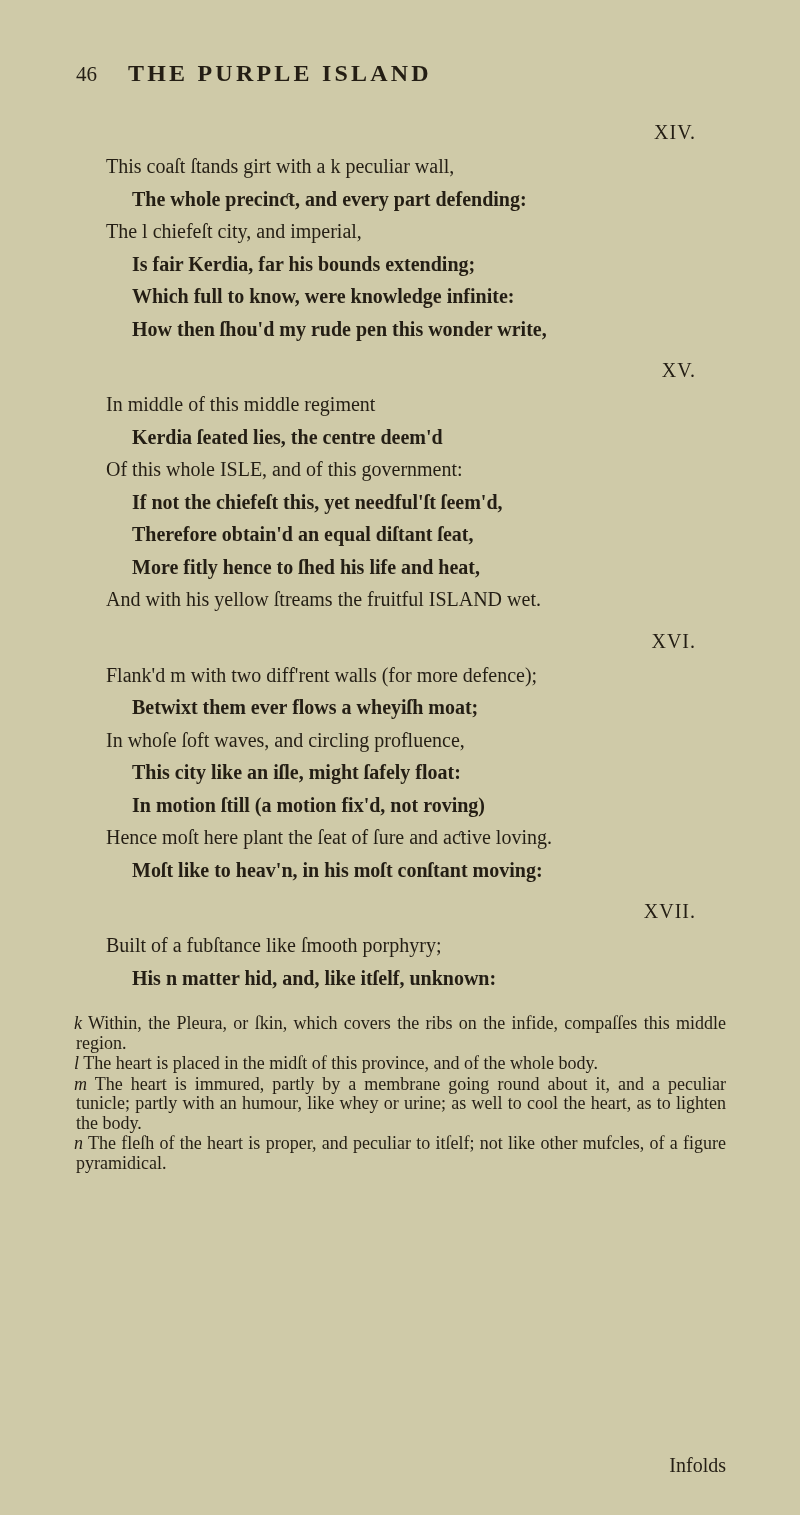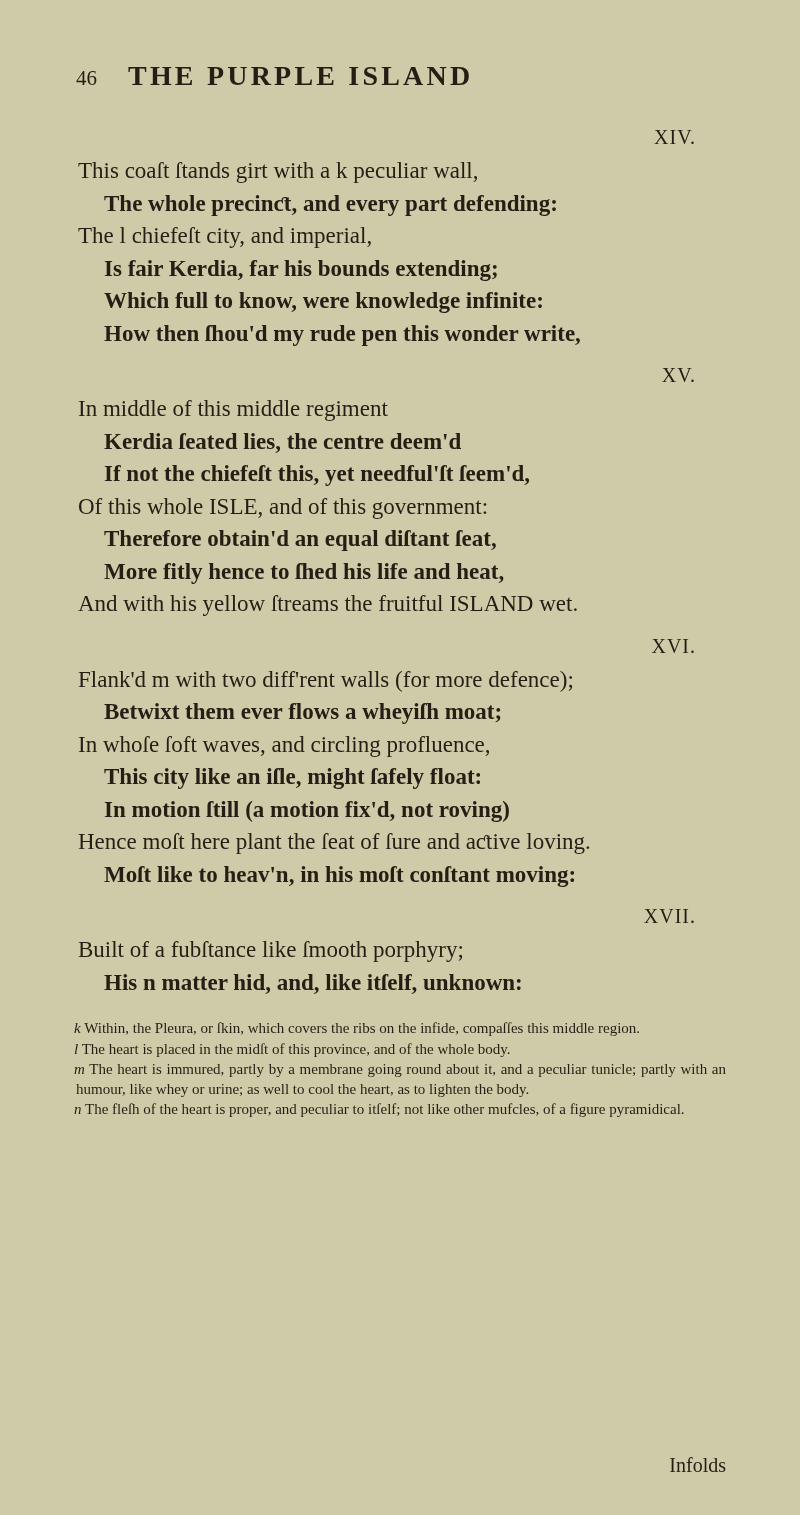--- a/index.html
+++ b/index.html
@@ -32,44 +32,45 @@
   }
   .folio {
     width: 52px;
     font-size: 21px;
     letter-spacing: 0px;
     font-weight: normal;
   }
   .running-title {
     flex: 1;
     letter-spacing: 3.2px;
-    font-size: 28px;
+    font-size: 24px;
   }
   .section-num {
     text-align: right;
     font-size: 20px;
     letter-spacing: 1px;
     margin: 14px 0 6px 0;
     padding-right: 30px;
   }
   .stanza {
-    font-size: 23px;
+    font-size: 20px;
     line-height: 32.5px;
+    margin-left: 28px;
   }
   .line {
     white-space: nowrap;
     padding-left: 4px;
   }
   .line.indent {
     padding-left: 30px;
     font-weight: bold;
   }
   .notes {
     margin-top: 20px;
-    font-size: 15px;
+    font-size: 18px;
     line-height: 19.5px;
     text-align: justify;
   }
   .note {
     margin-bottom: 1px;
     padding-left: 2px;
     text-indent: -2px;
   }
   .note .mark {
     font-style: italic;
@@ -98,22 +99,22 @@
     <div class="line">The l chiefeſt city, and imperial,</div>
     <div class="line indent">Is fair Kerdia, far his bounds extending;</div>
     <div class="line indent">Which full to know, were knowledge infinite:</div>
     <div class="line indent">How then ſhou'd my rude pen this wonder write,</div>
   </div>
 
   <div class="section-num">XV.</div>
   <div class="stanza">
     <div class="line">In middle of this middle regiment</div>
     <div class="line indent">Kerdia ſeated lies, the centre deem'd</div>
+    <div class="line">Of this whole ISLE, and of this government:</div>
     <div class="line indent">If not the chiefeſt this, yet needful'ſt ſeem'd,</div>
-    <div class="line">Of this whole ISLE, and of this government:</div>
     <div class="line indent">Therefore obtain'd an equal diſtant ſeat,</div>
     <div class="line indent">More fitly hence to ſhed his life and heat,</div>
     <div class="line">And with his yellow ſtreams the fruitful ISLAND wet.</div>
   </div>
 
   <div class="section-num">XVI.</div>
   <div class="stanza">
     <div class="line">Flank'd m with two diff'rent walls (for more defence);</div>
     <div class="line indent">Betwixt them ever flows a wheyiſh moat;</div>
     <div class="line">In whoſe ſoft waves, and circling profluence,</div>

